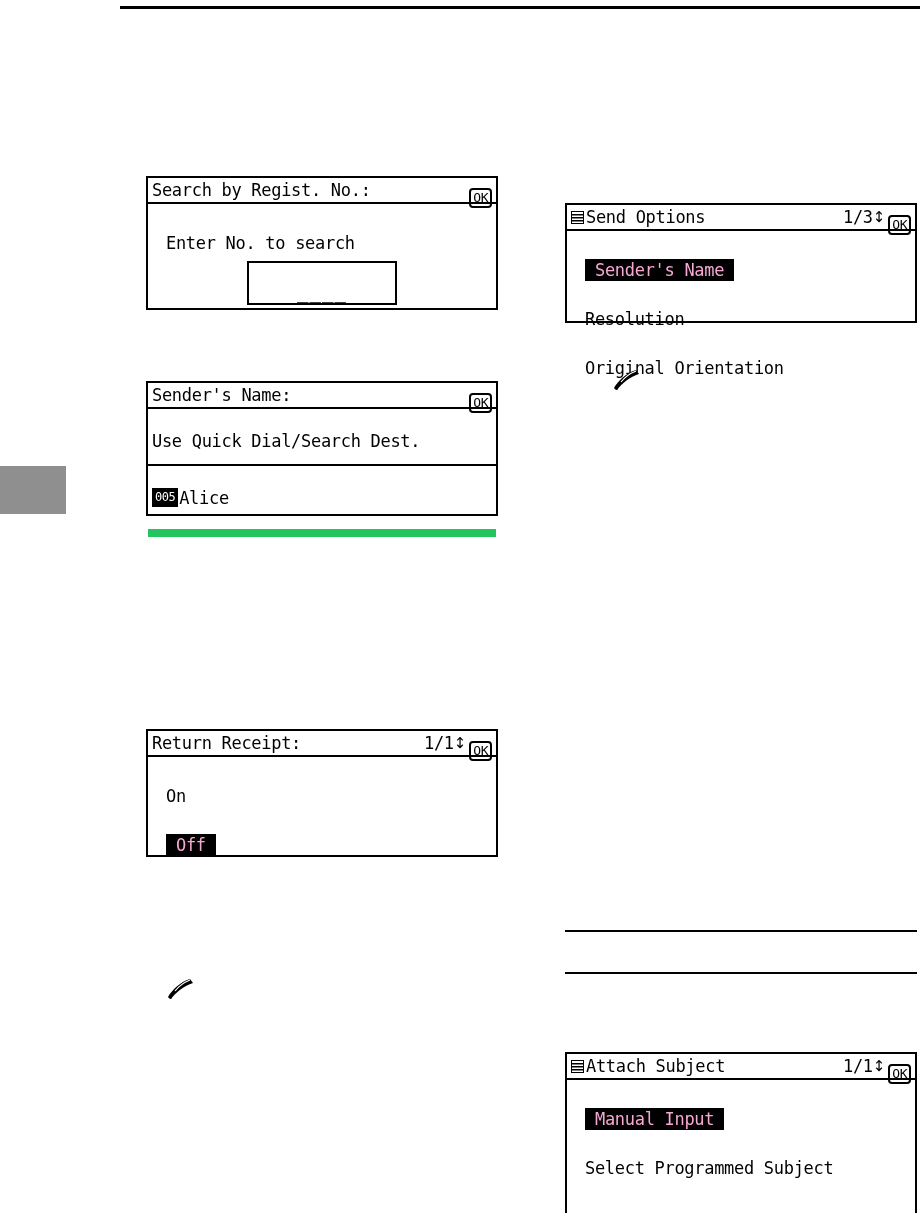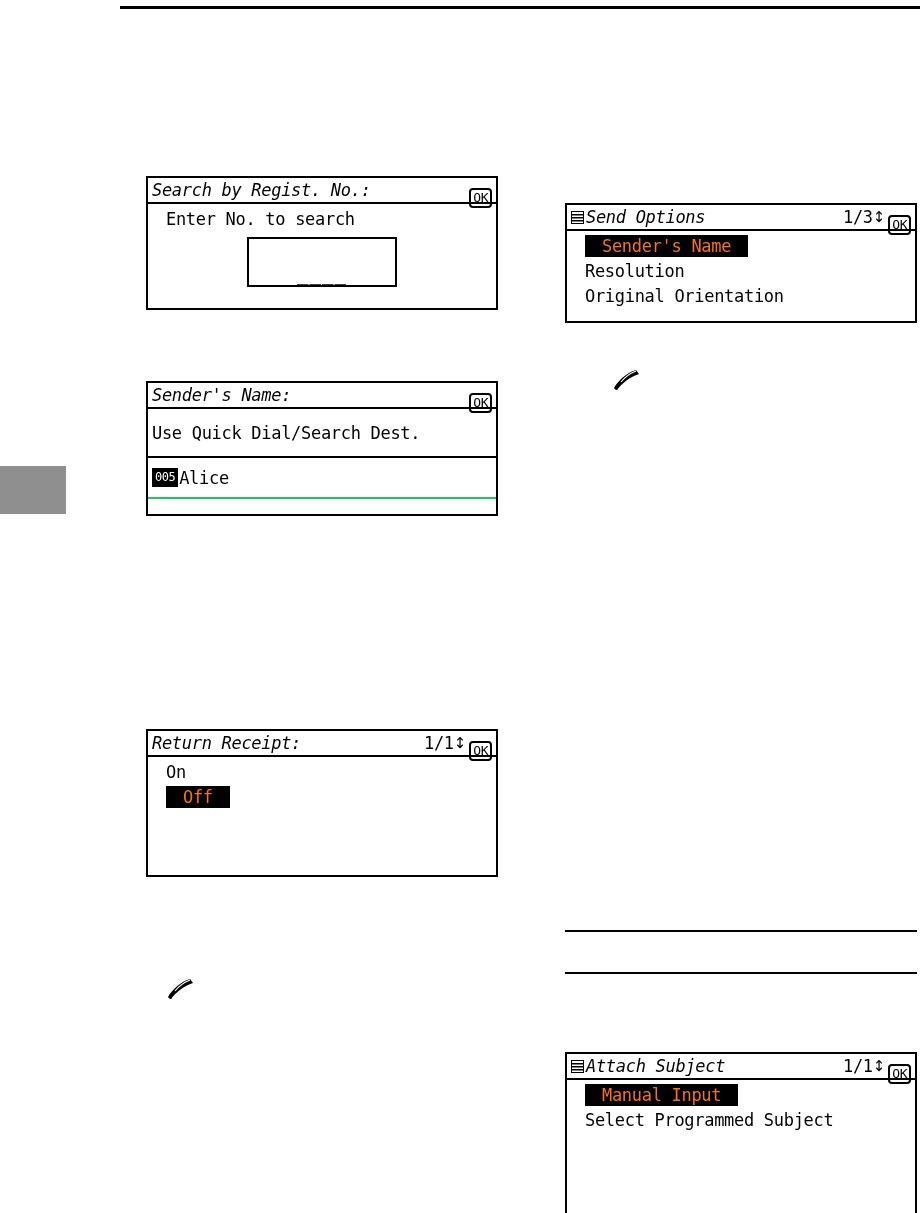--- a/index.html
+++ b/index.html
@@ -52,21 +52,20 @@
     height: 26px;
     border-bottom: 2px solid #000000;
     box-sizing: border-box;
     display: flex;
     align-items: center;
     padding: 0 4px;
     white-space: nowrap;
   }
   .lcd .title-text {
     letter-spacing: -0.3px;
-    font-style: italic;
   }
   .lcd .spacer { flex: 1 1 auto; }
   .lcd .page-count {
     letter-spacing: -0.3px;
   }
   .ok-key {
     border: 2px solid #000;
     border-radius: 4px;
     font-size: 13px;
     line-height: 13px;
@@ -97,41 +96,41 @@
   .lcd .body {
     padding: 2px 4px 0 4px;
   }
   .lcd .line {
     white-space: nowrap;
     letter-spacing: -0.3px;
     height: 25px;
     display: flex;
     align-items: center;
   }
-  .lcd .line.indent { padding-left: 14px; }
+  .lcd .line.indent { padding-left: 14px; margin-top: 24px; }
   .hl {
     background: #000000;
-    color: #f97316;
-    padding: 1px 17px;
+    color: #f9a8d4;
+    padding: 1px 10px;
     display: inline-block;
   }
   .numbox {
     border: 2px solid #000;
     font-size: 12px;
     line-height: 12px;
     padding: 1px 1px 2px 1px;
     background: #000;
     color: #fff;
     letter-spacing: -0.5px;
     margin-right: 1px;
   }
   .entry-box {
     border: 2px solid #000;
     width: 150px;
-    height: 50px;
+    height: 44px;
     margin: 6px auto 0 auto;
     display: flex;
     align-items: flex-end;
     justify-content: center;
     box-sizing: border-box;
   }
   .entry-box .dashes {
     font-size: 19px;
     line-height: 16px;
     letter-spacing: 1px;
@@ -173,30 +172,30 @@
     </div>
   </div>
 
   <div class="lcd" style="left:146px; top:381px; width:352px; height:135px;">
     <div class="title-row">
       <span class="title-text">Sender's Name:</span>
       <span class="spacer"></span>
       <span class="ok-key">OK</span>
     </div>
     <div class="body" style="padding:0;">
-      <div class="line" style="height:31px; border-bottom:2px solid #000; padding:8px 4px;">Use Quick Dial/Search Dest.</div>
-      <div class="line" style="height:31px; border-bottom:2px solid #22c55e; padding:4px 4px;">
+      <div class="line" style="height:31px; border-bottom:2px solid #000; padding:8px 4px;margin-top:8px;">Use Quick Dial/Search Dest.</div>
+      <div class="line" style="height:31px; border-bottom:8px solid #22c55e; padding:16px 4px;">
         <span class="numbox">005</span>
         <span>Alice</span>
       </div>
       <div class="line"></div>
     </div>
   </div>
 
-  <div class="lcd" style="left:146px; top:729px; width:352px; height:148px;">
+  <div class="lcd" style="left:146px; top:729px; width:352px; height:128px;">
     <div class="title-row">
       <span class="title-text">Return Receipt:</span>
       <span class="spacer"></span>
       <span class="page-count">1/1</span>
       <span class="updown">↕</span>
       <span class="ok-key">OK</span>
     </div>
     <div class="body">
       <div class="line indent">
         <span>On</span>

